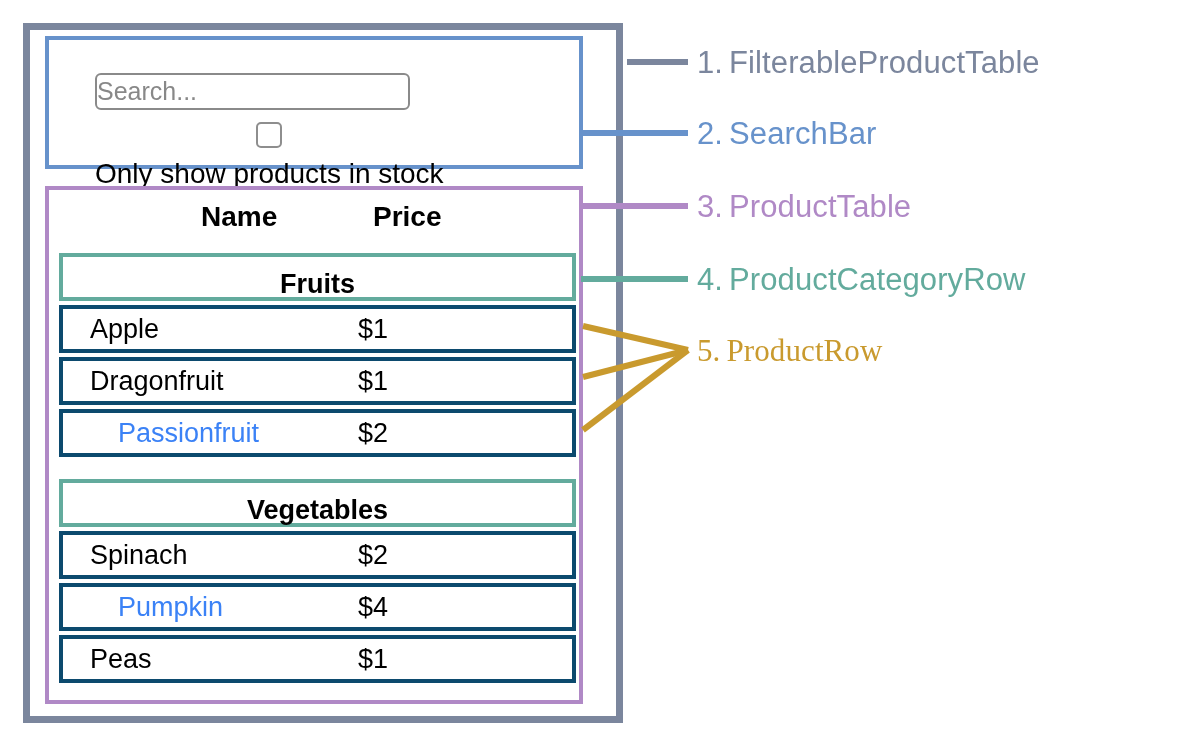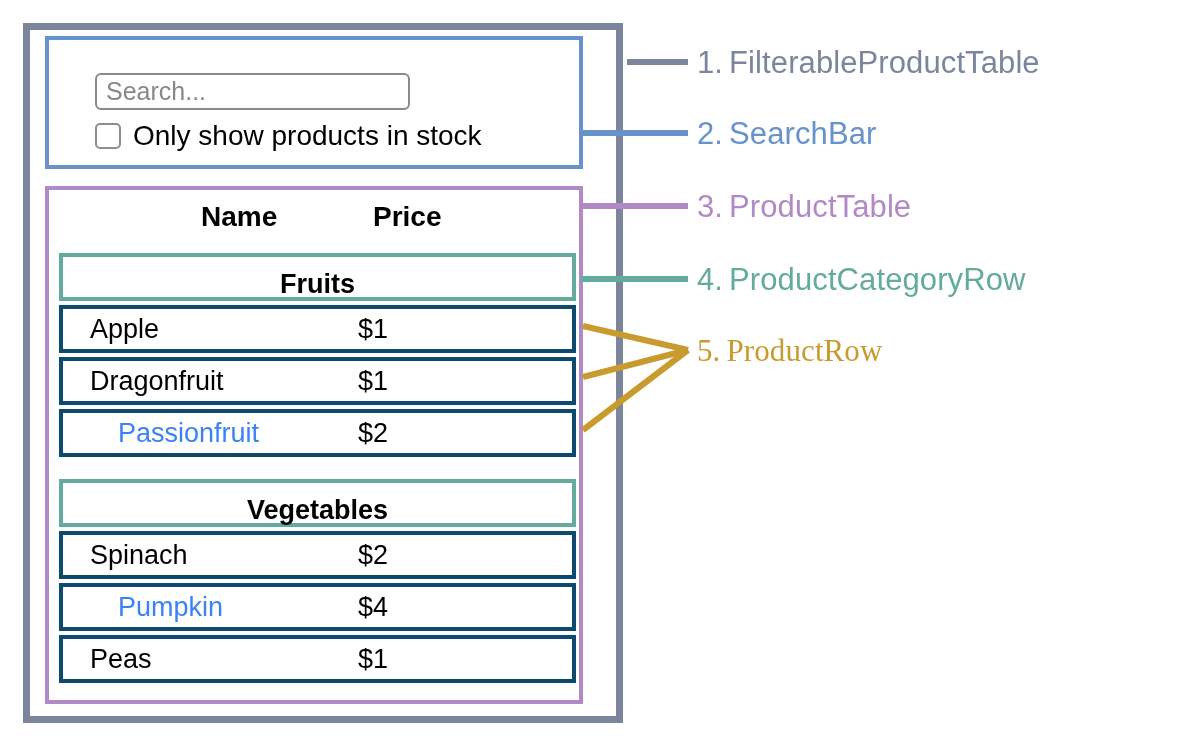--- a/index.html
+++ b/index.html
@@ -57,34 +57,34 @@
     left: 46px;
     top: 33px;
     width: 315px;
     height: 37px;
     border: 2px solid #8a8a8a;
     border-radius: 6px;
     box-sizing: border-box;
     background: #ffffff;
     display: flex;
     align-items: center;
-    padding-left: 9px;
     font-size: 25px;
     color: #888888;
     font-family: "Liberation Sans", sans-serif;
     line-height: 1;
   }
 
   .checkbox-row {
     position: absolute;
     left: 46px;
     top: 82px;
     display: flex;
     align-items: center;
     gap: 12px;
+    flex-direction: column;
   }
   .checkbox-box {
     width: 26px;
     height: 26px;
     border: 2.5px solid #8e8e8e;
     border-radius: 5px;
     box-sizing: border-box;
     background: #ffffff;
     flex: none;
   }

